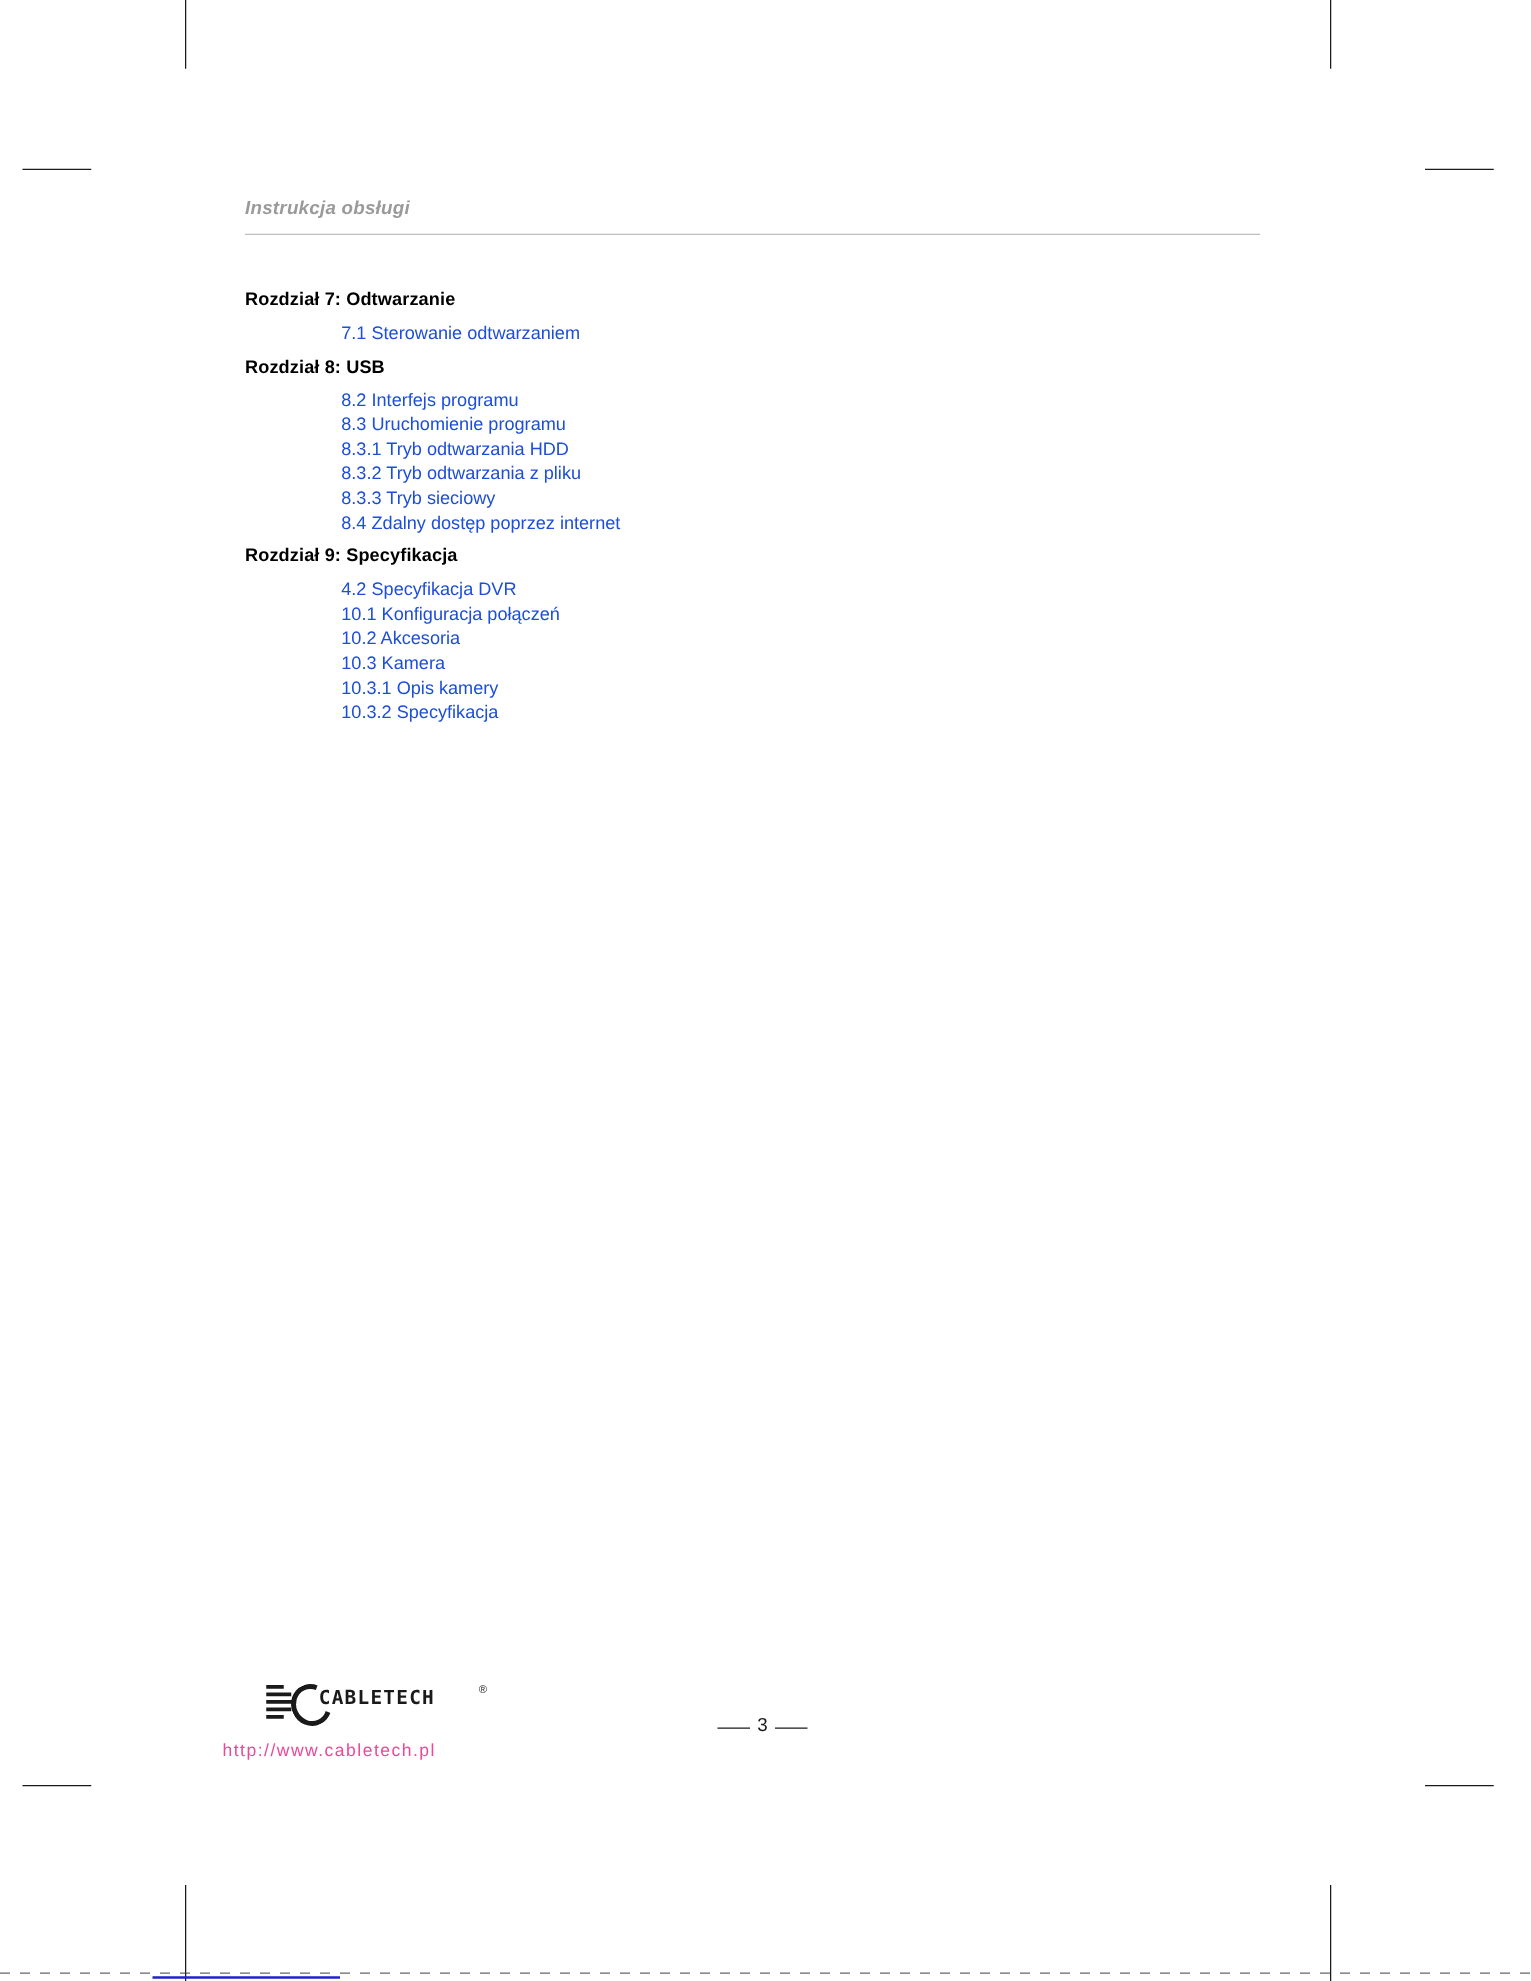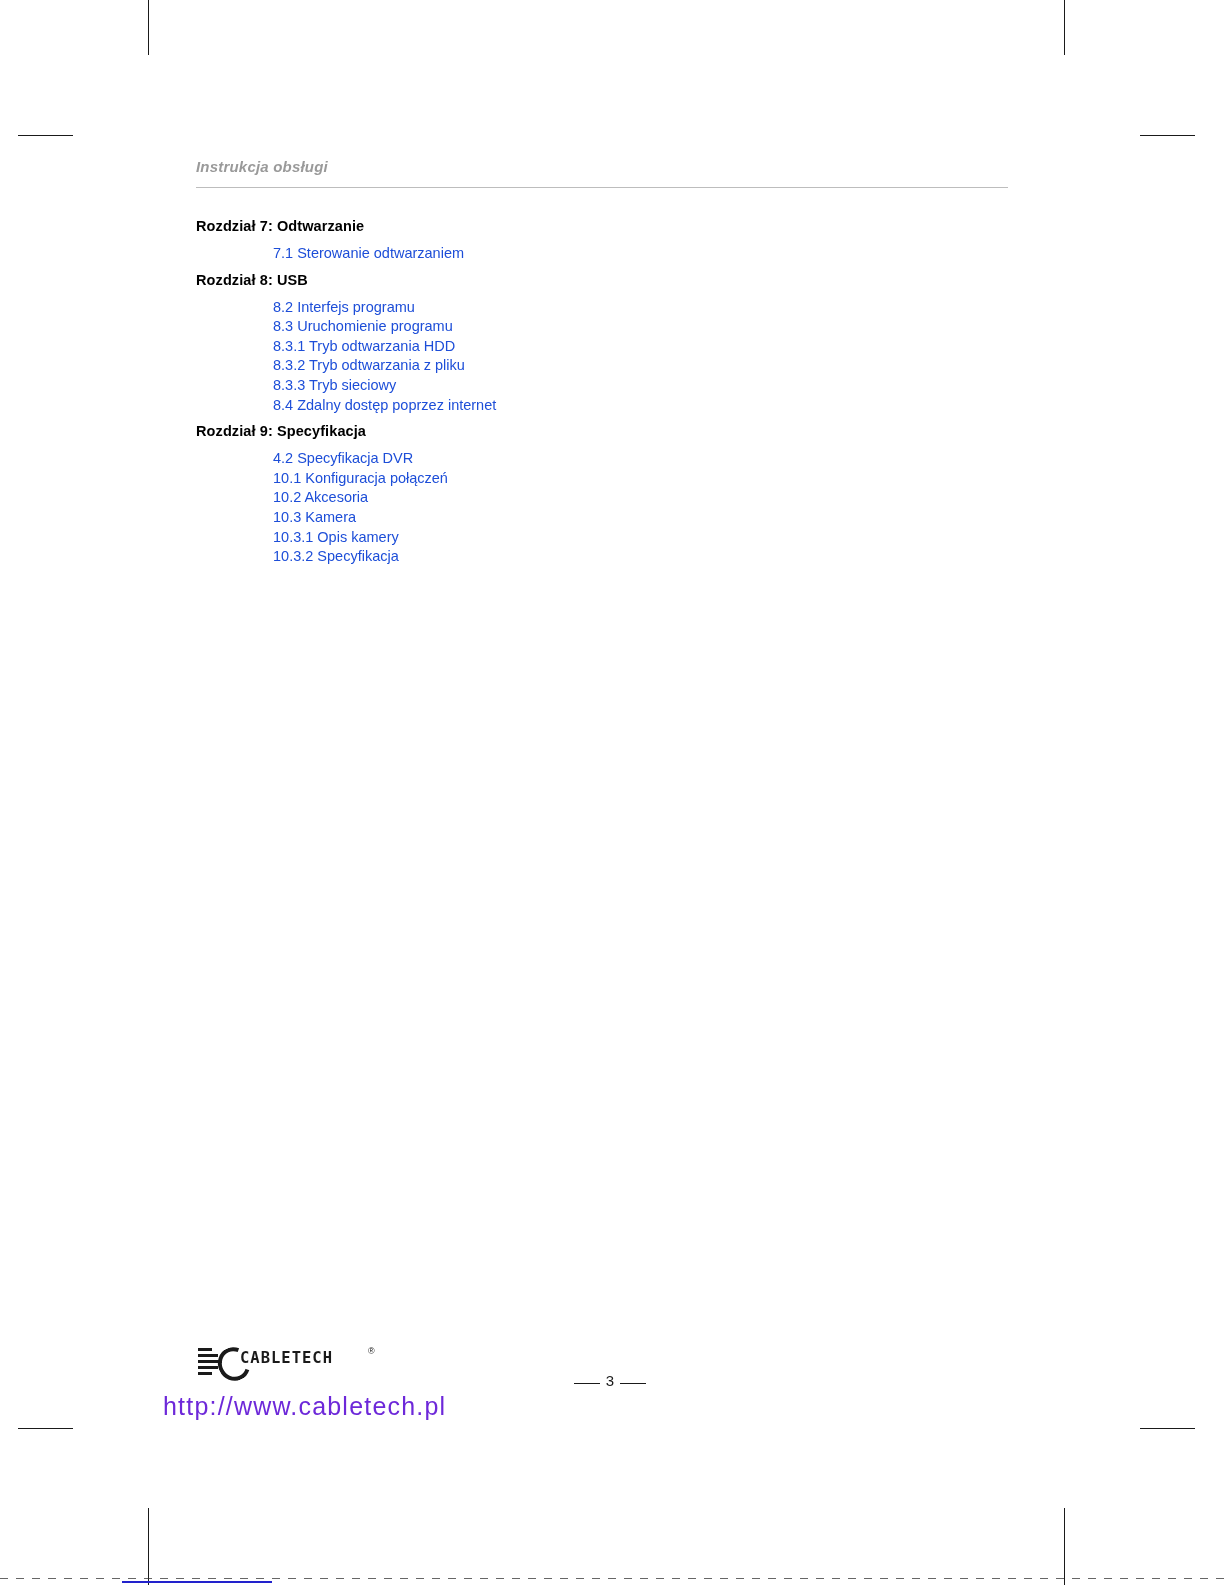--- a/index.html
+++ b/index.html
@@ -85,36 +85,36 @@
     width: 820px;
   }
   .chapter {
     font-size: 14.5px;
     font-weight: bold;
     color: #000;
     margin-top: 8px;
     margin-bottom: 10px;
     letter-spacing: .1px;
   }
-  .chapter.first { margin-top: 6px; }
+  .chapter.first { margin-top: 20px; }
 
   .entry {
     font-size: 14.5px;
     line-height: 19.6px;
     color: #1d4ed8;
     margin-left: 77px;
     white-space: pre;
   }
   .entry.sub {
   }
 
   
   .footer-logo {
     position: absolute;
-    left: 163px;
+    left: 178px;
     top: 1346px;
     width: 250px;
     height: 80px;
   }
   .logo-mark {
     position: absolute;
     left: 35px;
     top: 0px;
     width: 180px;
     height: 30px;
@@ -163,23 +163,23 @@
     position: absolute;
     left: 170px;
     top: 0px;
     font-size: 9px;
     color: #1a1a1a;
   }
   .logo-url {
     position: absolute;
     left: 0px;
     top: 46px;
-    font-size: 25px;
+    font-size: 14px;
     letter-spacing: 1.2px;
-    color: #6d28d9;
+    color: #ec4899;
   }
 
   .page-number {
     position: absolute;
     left: 540px;
     top: 1372px;
     width: 140px;
     text-align: center;
     font-size: 15px;
     color: #1a1a1a;

